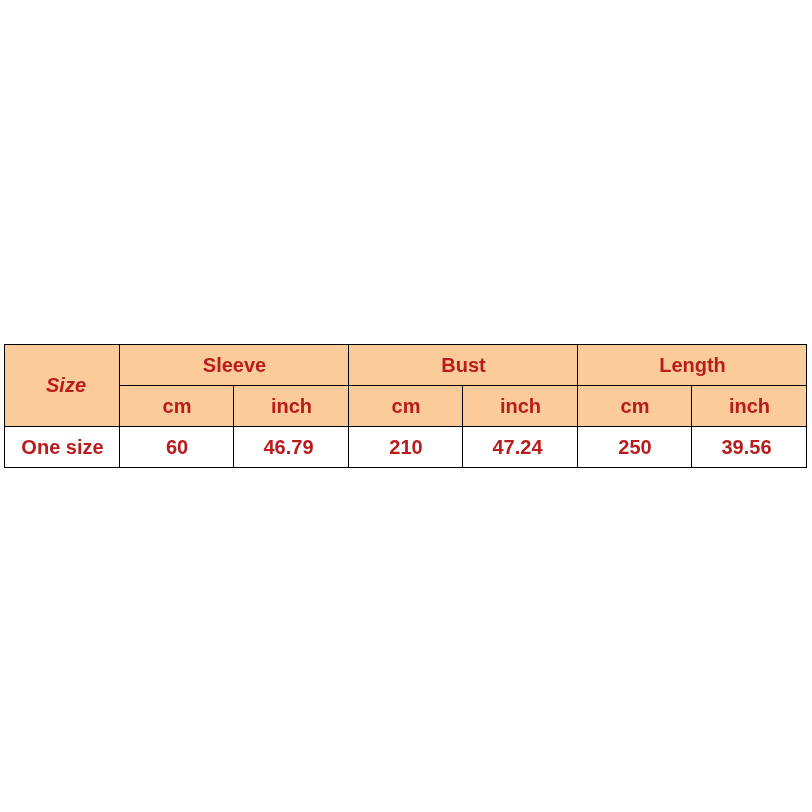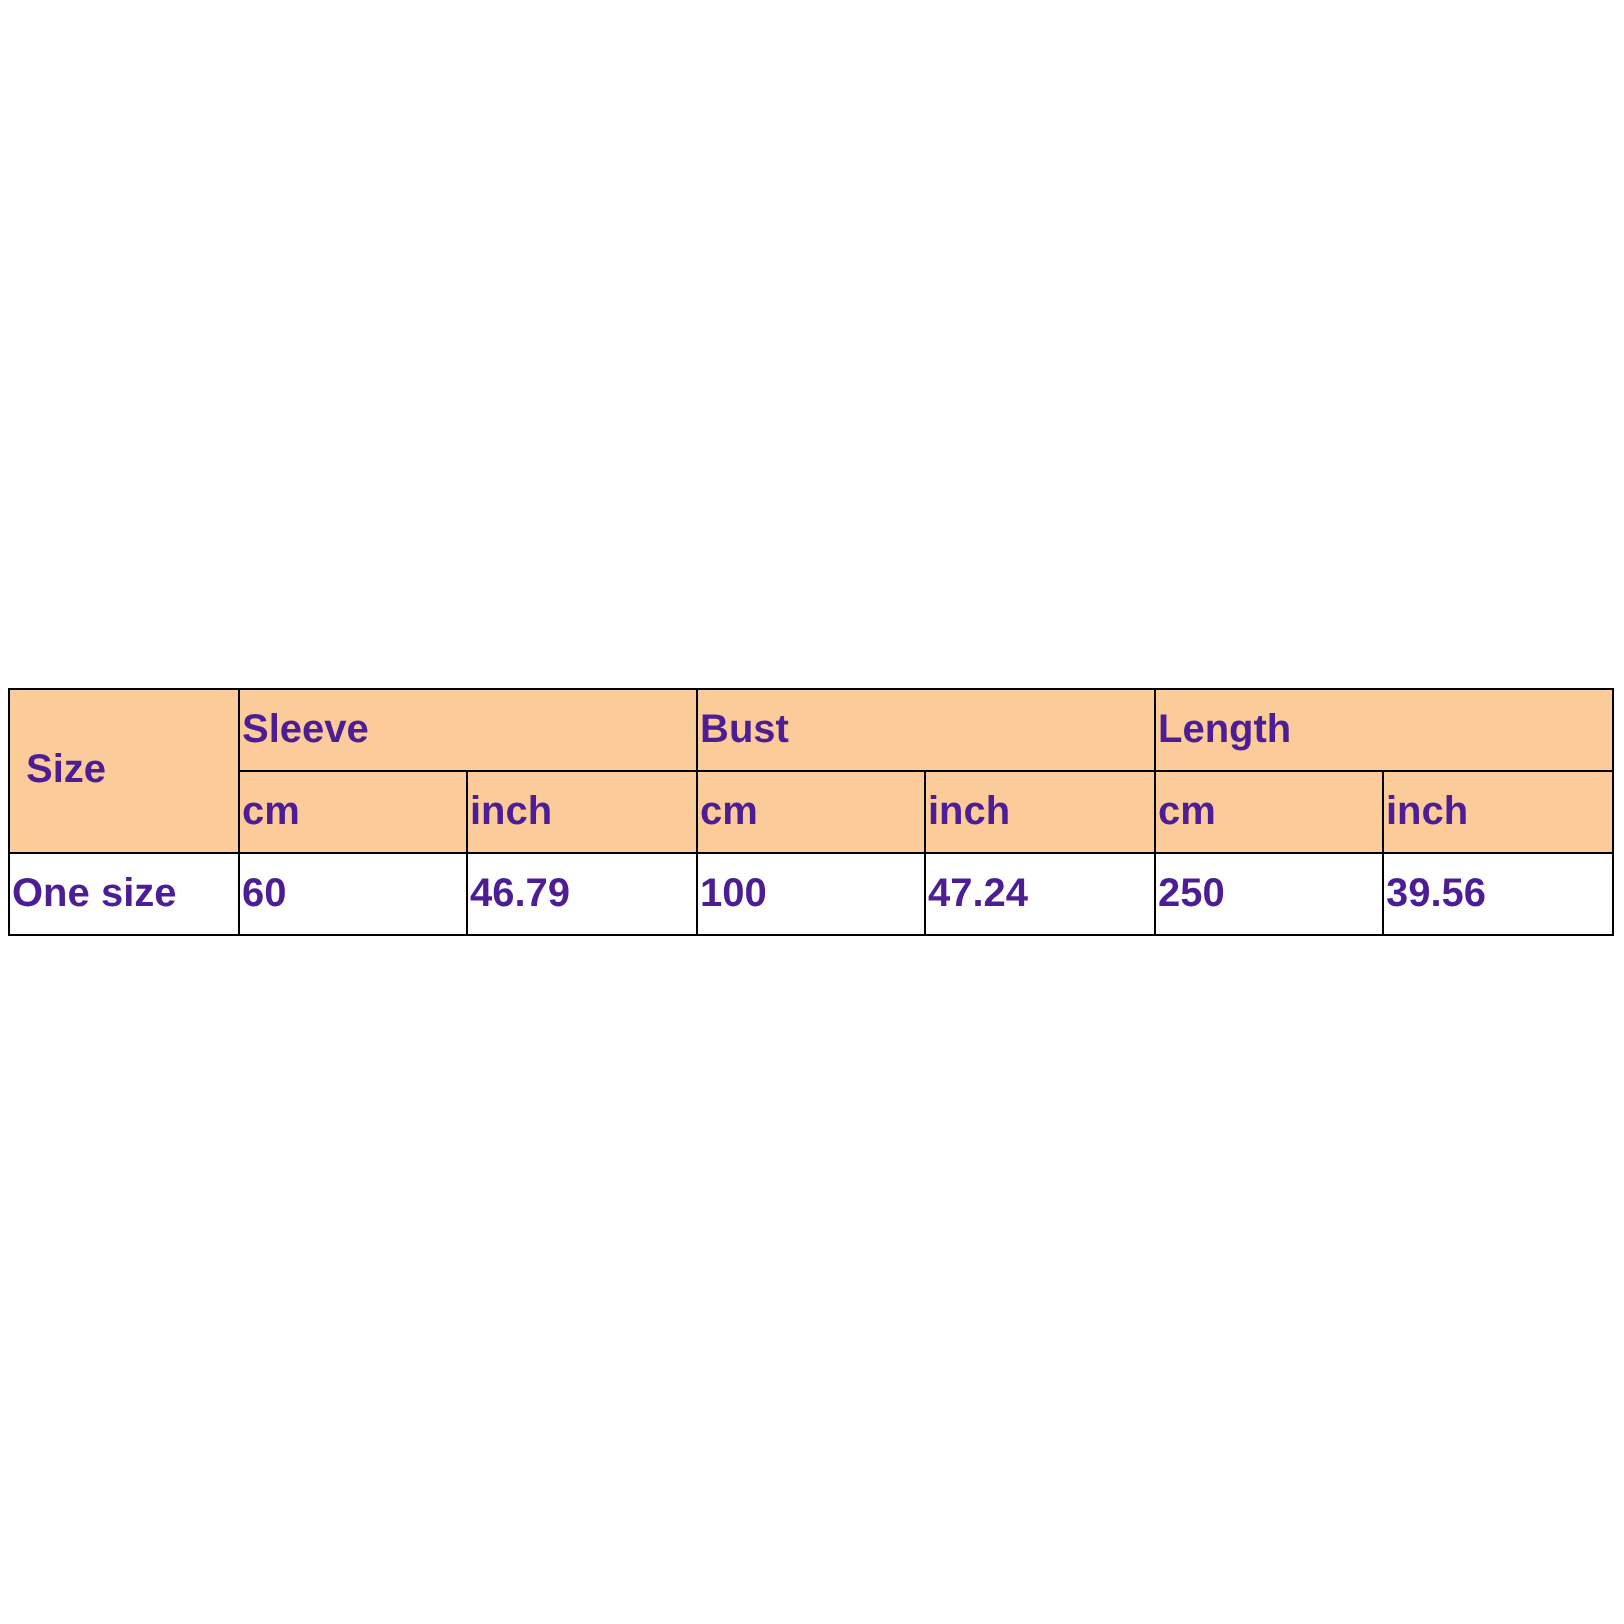--- a/index.html
+++ b/index.html
@@ -13,32 +13,32 @@
   #size-chart{position:absolute;left:4px;top:344px;}
   table.size-table{
     border-collapse:collapse;
     table-layout:fixed;
     border-spacing:0;
   }
   table.size-table td{
     border:1.5px solid #000000;
     padding:0 0 1px 1px;
     margin:0;
-    text-align:left;
+    text-align:center;
     vertical-align:middle;
     font-weight:bold;
-    color:#4c1d95;
+    color:#b91c1c;
     font-size:20px;
     line-height:1;
     white-space:nowrap;
   }
   td.hdr-cell{background:#fbcc99;}
   td.body-cell{background:#ffffff;}
   tr.row{height:41px;}
-  table.size-table td.size-head{padding-left:8px;}
+  table.size-table td.size-head{padding-left:8px;font-style:italic;}
   table.size-table td.inch-value{padding-right:6px;}
 </style>
 </head>
 <body>
 
 <div id="size-chart">
 <table class="size-table">
   <colgroup>
     <col style="width:115px">
     <col style="width:114px">
@@ -60,20 +60,20 @@
       <td class="hdr-cell">inch</td>
       <td class="hdr-cell">cm</td>
       <td class="hdr-cell">inch</td>
       <td class="hdr-cell">cm</td>
       <td class="hdr-cell">inch</td>
     </tr>
     <tr class="row">
       <td class="body-cell">One size</td>
       <td class="body-cell">60</td>
       <td class="body-cell inch-value">46.79</td>
-      <td class="body-cell">100</td>
+      <td class="body-cell">210</td>
       <td class="body-cell inch-value">47.24</td>
       <td class="body-cell">250</td>
       <td class="body-cell inch-value">39.56</td>
     </tr>
   </tbody>
 </table>
 </div>
 
 </body></html>

